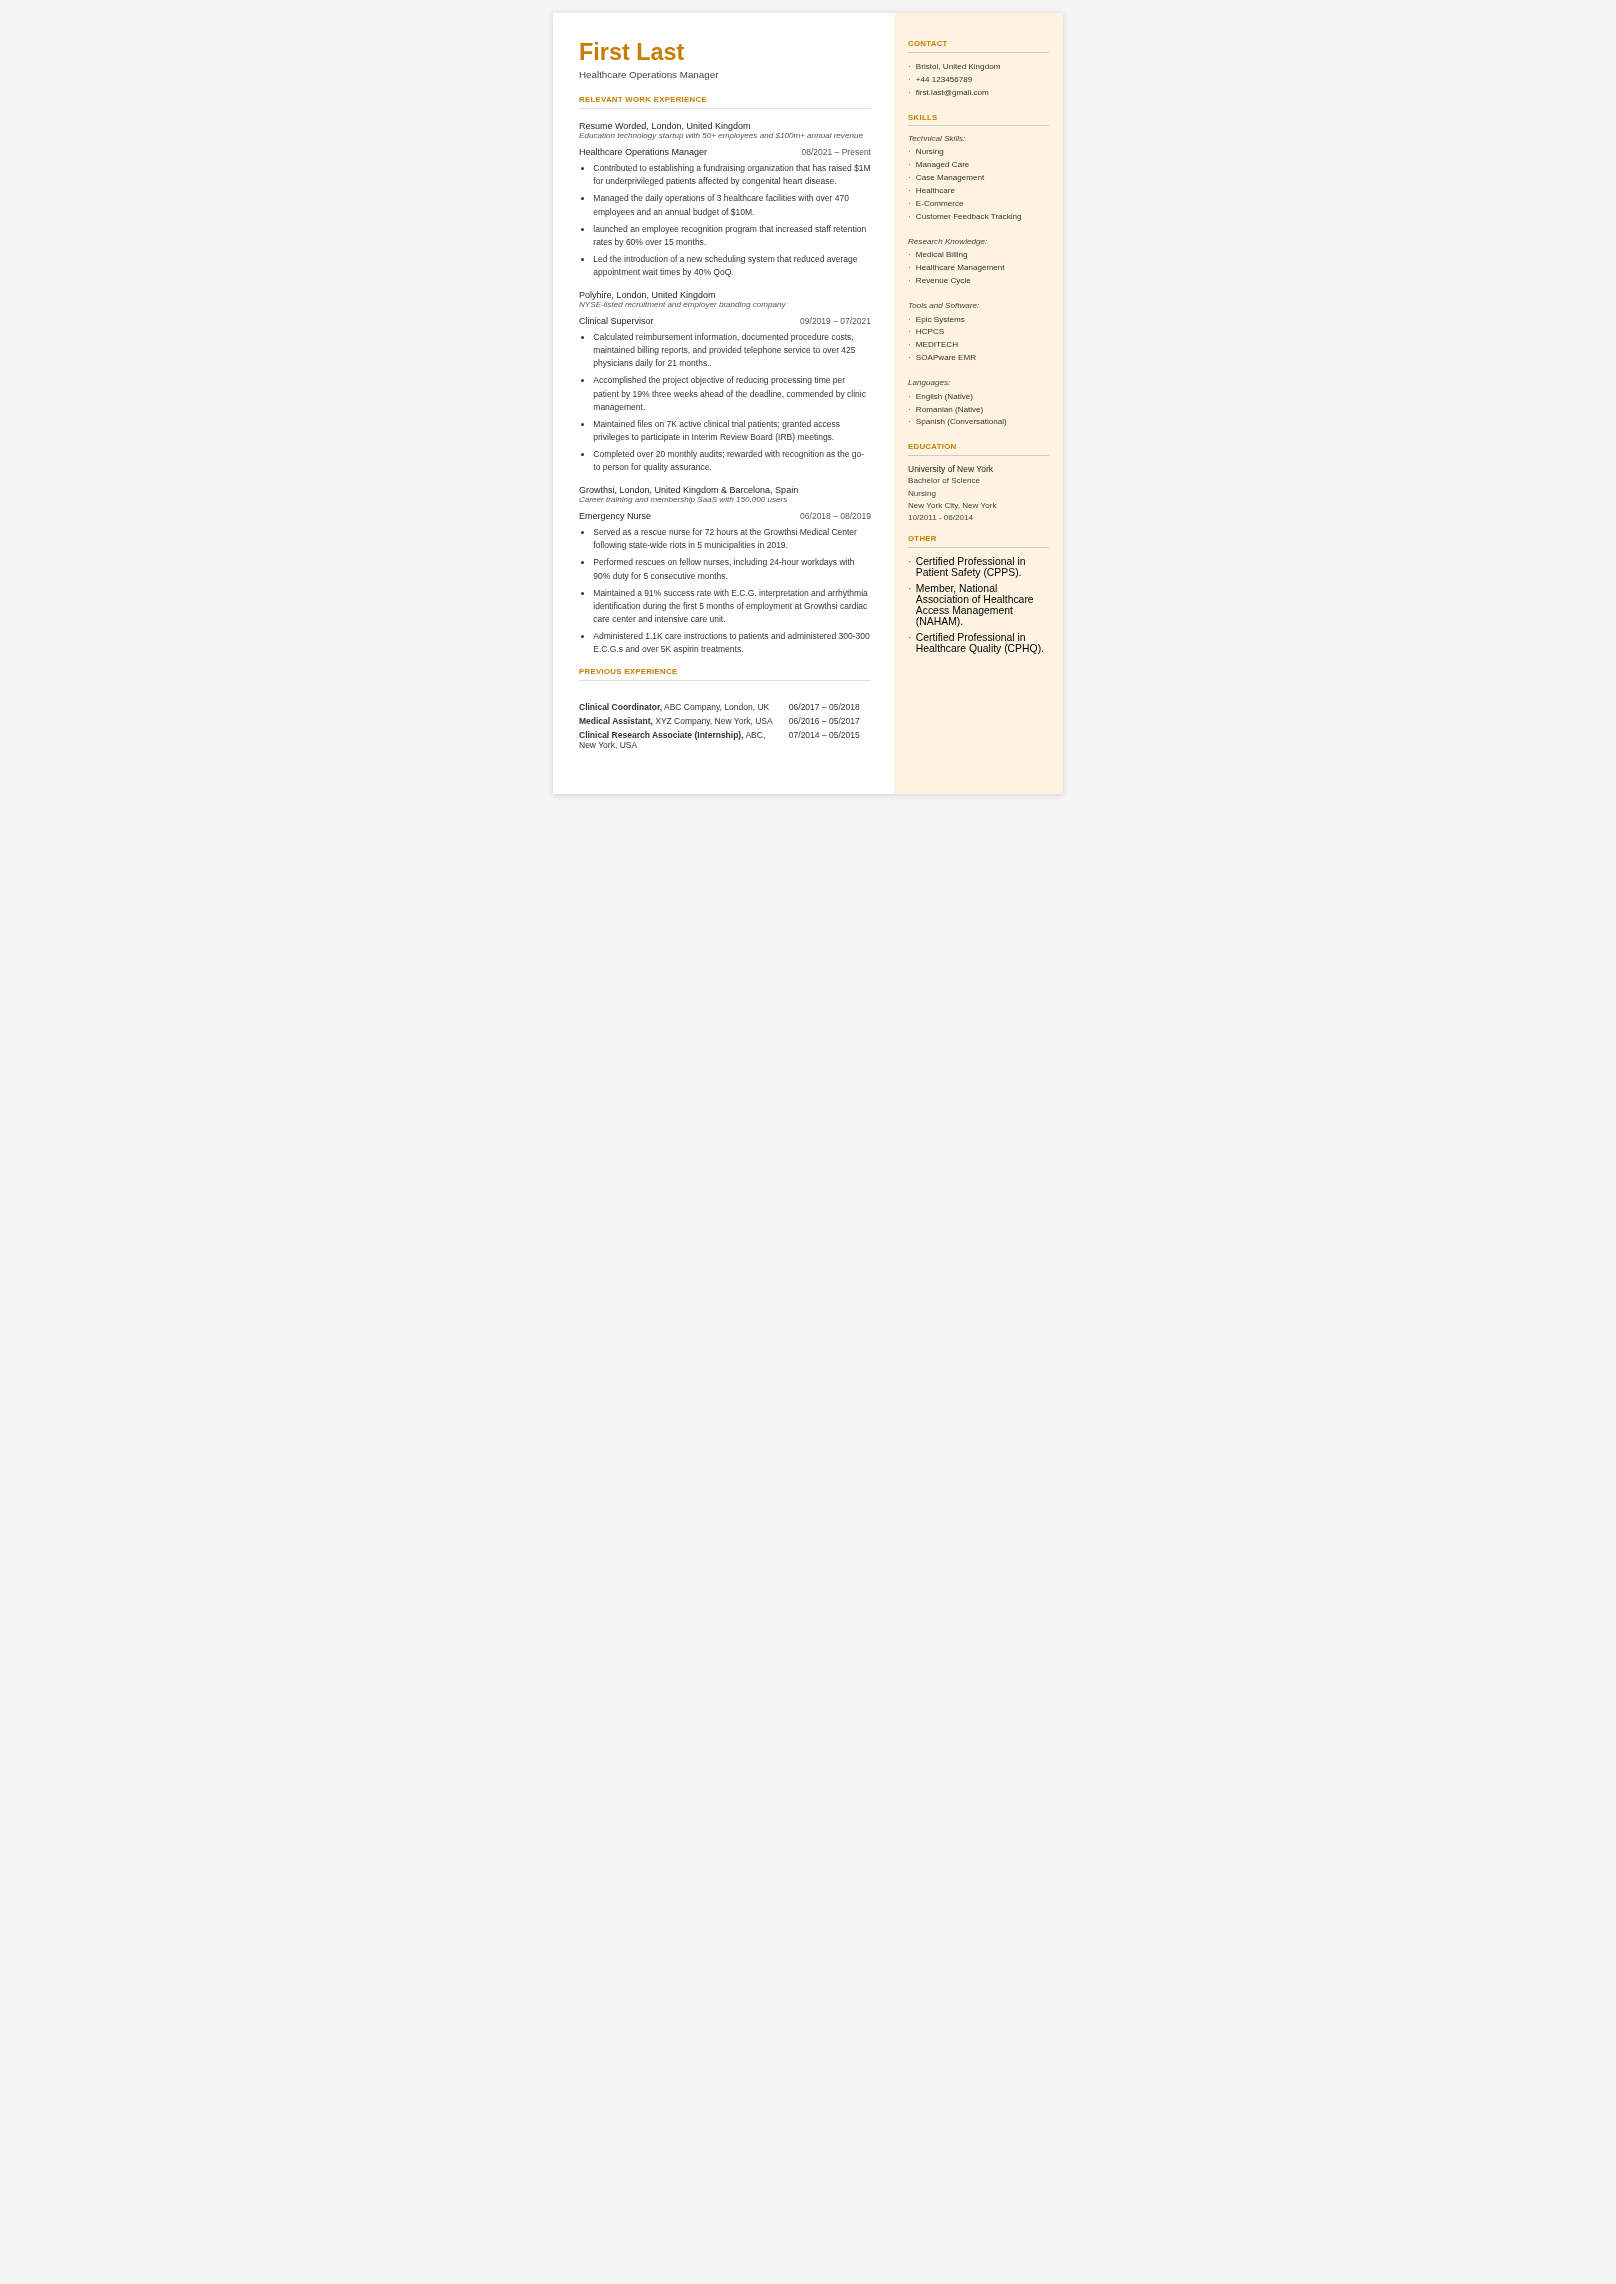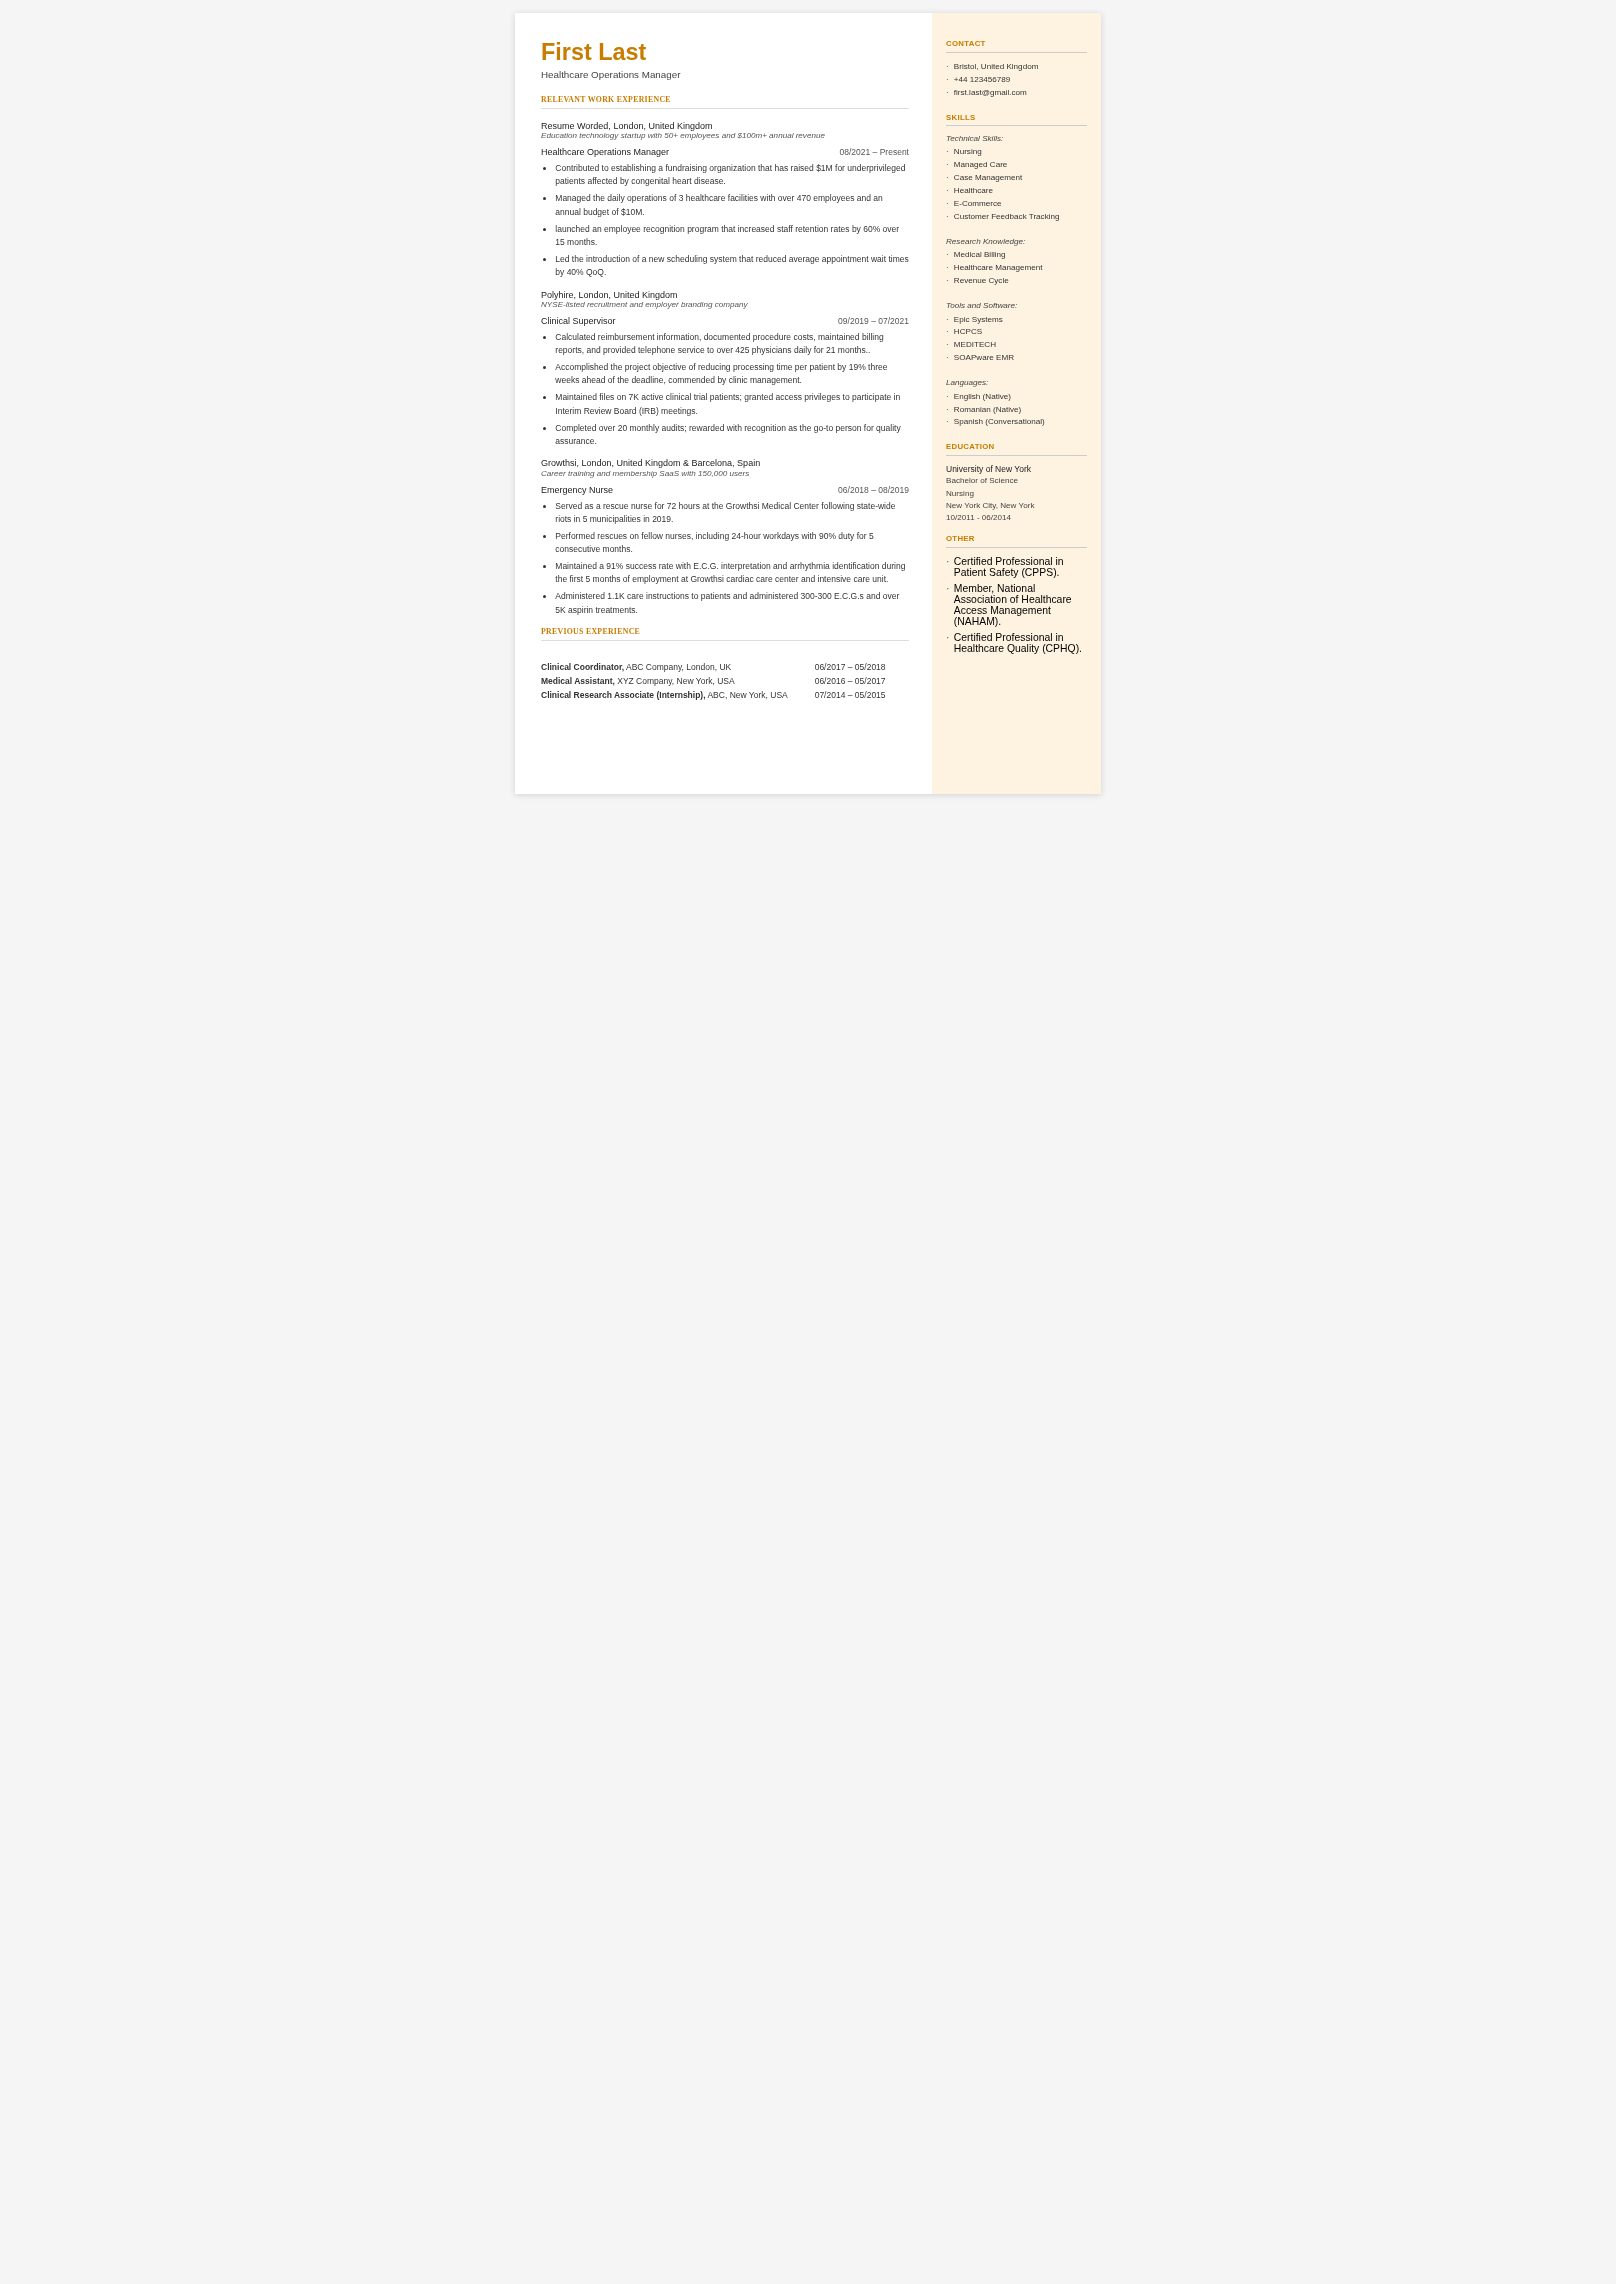--- a/index.html
+++ b/index.html
@@ -4,21 +4,21 @@
   <style>
     * { margin: 0; padding: 0; box-sizing: border-box; }
     body {
       font-family: Arial, sans-serif;
       background: #f5f5f5;
       display: flex;
       justify-content: center;
       padding: 13px;
     }
     .page {
-      width: 586px;
+      width: 510px;
       background: #fff;
       display: flex;
       min-height: 781px;
       box-shadow: 0 1.3px 6.5px rgba(0,0,0,0.15);
     }
     .left-col {
       flex: 1;
       padding: 26px 23px 26px 26px;
     }
     .right-col {
@@ -39,21 +39,20 @@
       color: #444;
       margin-bottom: 15.6px;
     }
     .section-label {
       font-size: 7.8px;
       font-weight: bold;
       color: #c87c00;
       letter-spacing: 0.3px;
       text-transform: uppercase;
       margin-bottom: 3.9px;
-      font-family: Liberation Serif, serif;
     }
     .divider {
       border: none;
       border-top: 0.7px solid #ddd;
       margin-bottom: 11.7px;
     }
     .company-name {
       font-size: 9px;
       font-weight: bold;
       color: #222;

